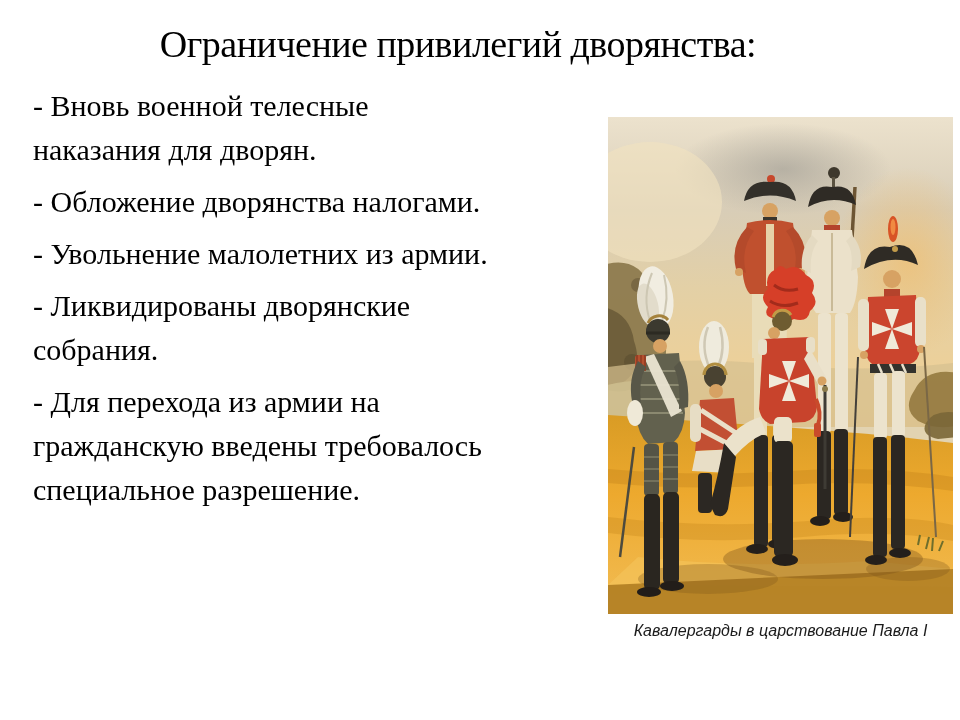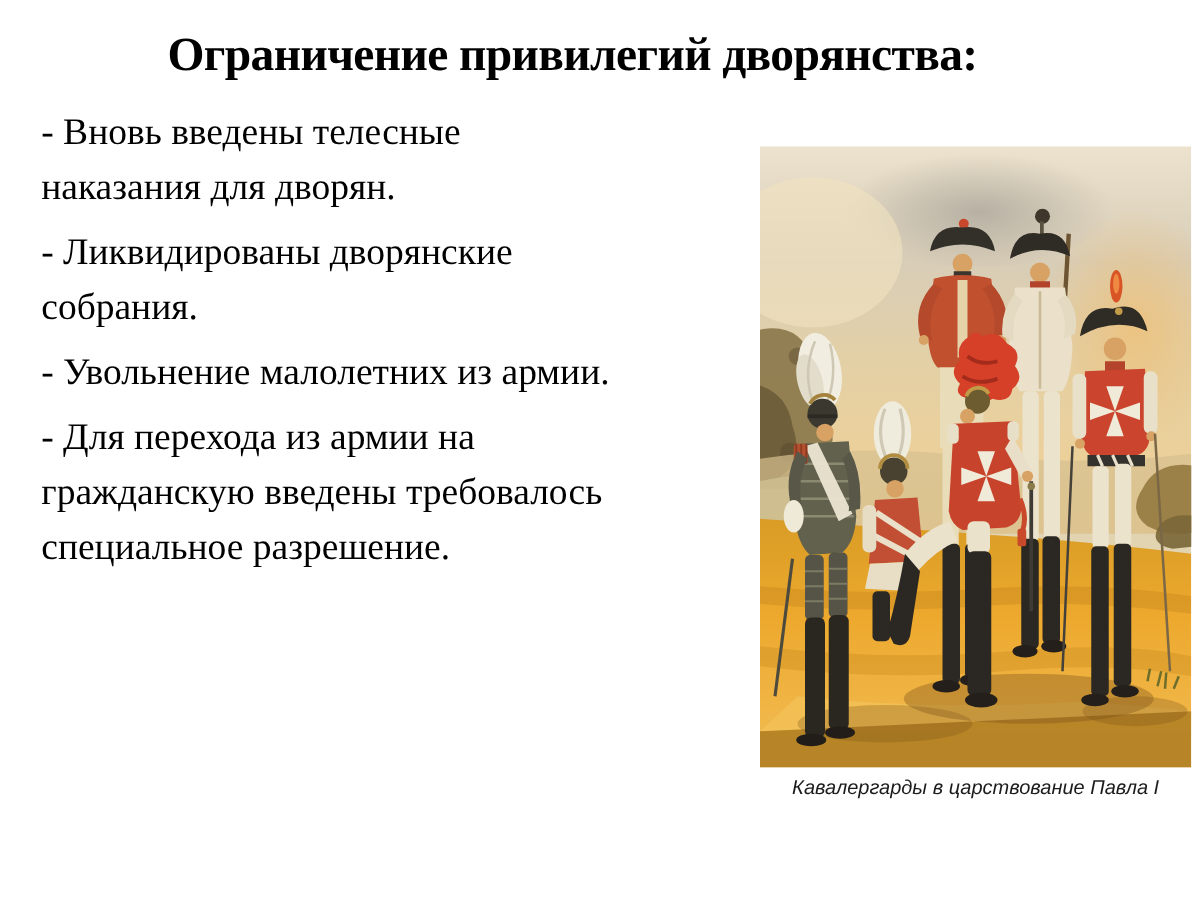--- a/index.html
+++ b/index.html
@@ -2,21 +2,21 @@
 <html><head>
 <meta charset="utf-8">
 <style>
   html,body{margin:0;padding:0;background:#fff;}
   .slide{
     position:relative;width:960px;height:720px;background:#ffffff;
     font-family:"Liberation Serif","DejaVu Serif",serif;overflow:hidden;
   }
   .slide-title{
     position:absolute;left:0;top:22px;width:916px;margin:0;
-    text-align:center;font-size:38px;font-weight:bold;color:#000;
+    text-align:center;font-size:38px;font-weight:normal;color:#000;
     letter-spacing:-0.5px;
   }
   .bullet-list{position:absolute;left:33px;top:84px;width:592px;}
   .bullet-list p{
     margin:0 0 8px 0;font-size:30px;line-height:44px;color:#000;
     white-space:pre-line;
   }
   .picture-figure{position:absolute;left:608px;top:117px;width:345px;margin:0;}
   .picture-figure svg{display:block;width:345px;height:497px;}
   .picture-caption{
@@ -26,25 +26,26 @@
   }
 </style>
 </head>
 <body>
 
 <div class="slide">
 
   <h1 class="slide-title">Ограничение привилегий дворянства:</h1>
 
   <div class="bullet-list">
-    <p>- Вновь введены телесные
+    <p>- Вновь военной телесные
 наказания для дворян.</p>
+    <p>- Обложение дворянства налогами.</p>
+    <p>- Увольнение малолетних из армии.</p>
     <p>- Ликвидированы дворянские
 собрания.</p>
-    <p>- Увольнение малолетних из армии.</p>
     <p>- Для перехода из армии на
 гражданскую введены требовалось
 специальное разрешение.</p>
   </div>
 
   <figure class="picture-figure">
     <svg viewBox="0 0 345 497" aria-hidden="true">
       <defs>
         <linearGradient id="g-sky" x1="0" y1="0" x2="0" y2="1">
           <stop offset="0" stop-color="#ece2cd"></stop>

